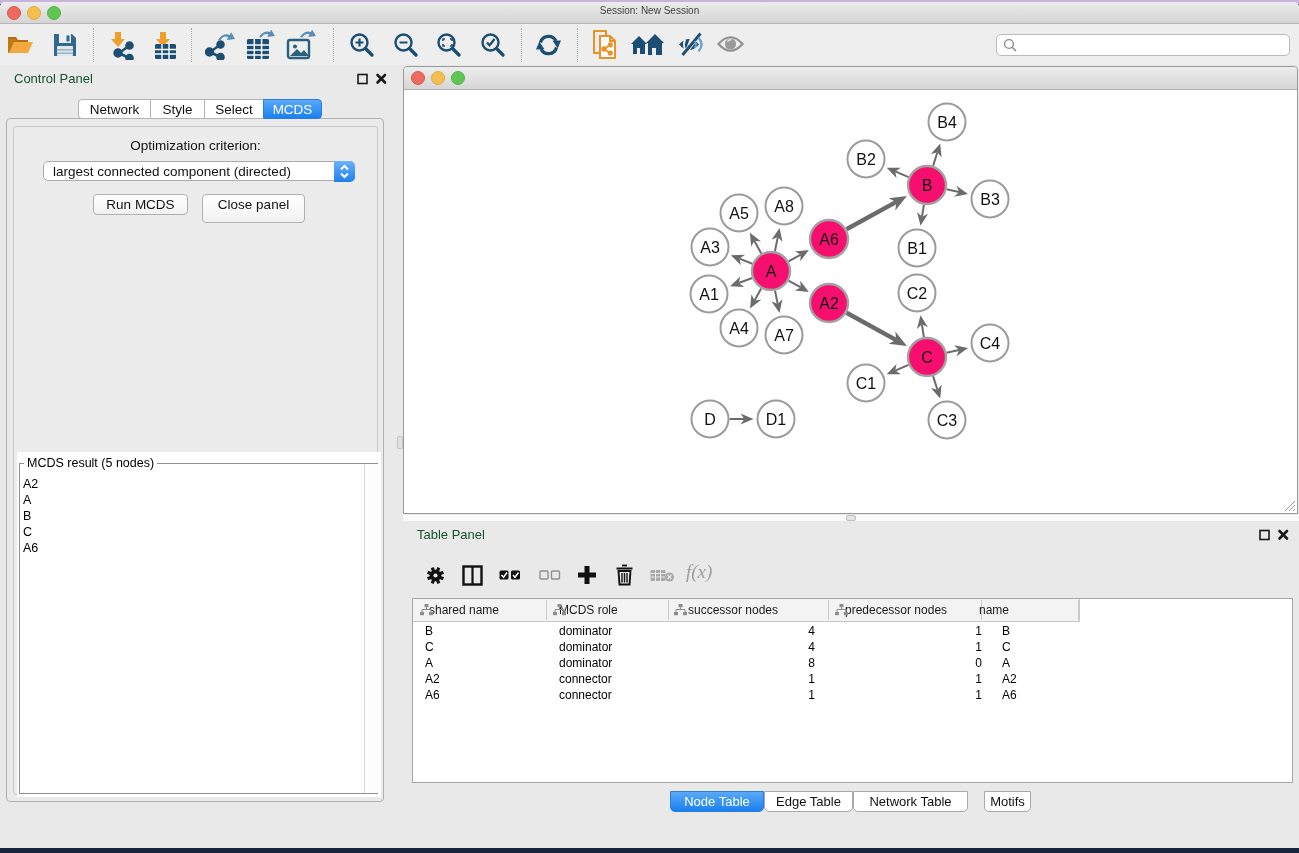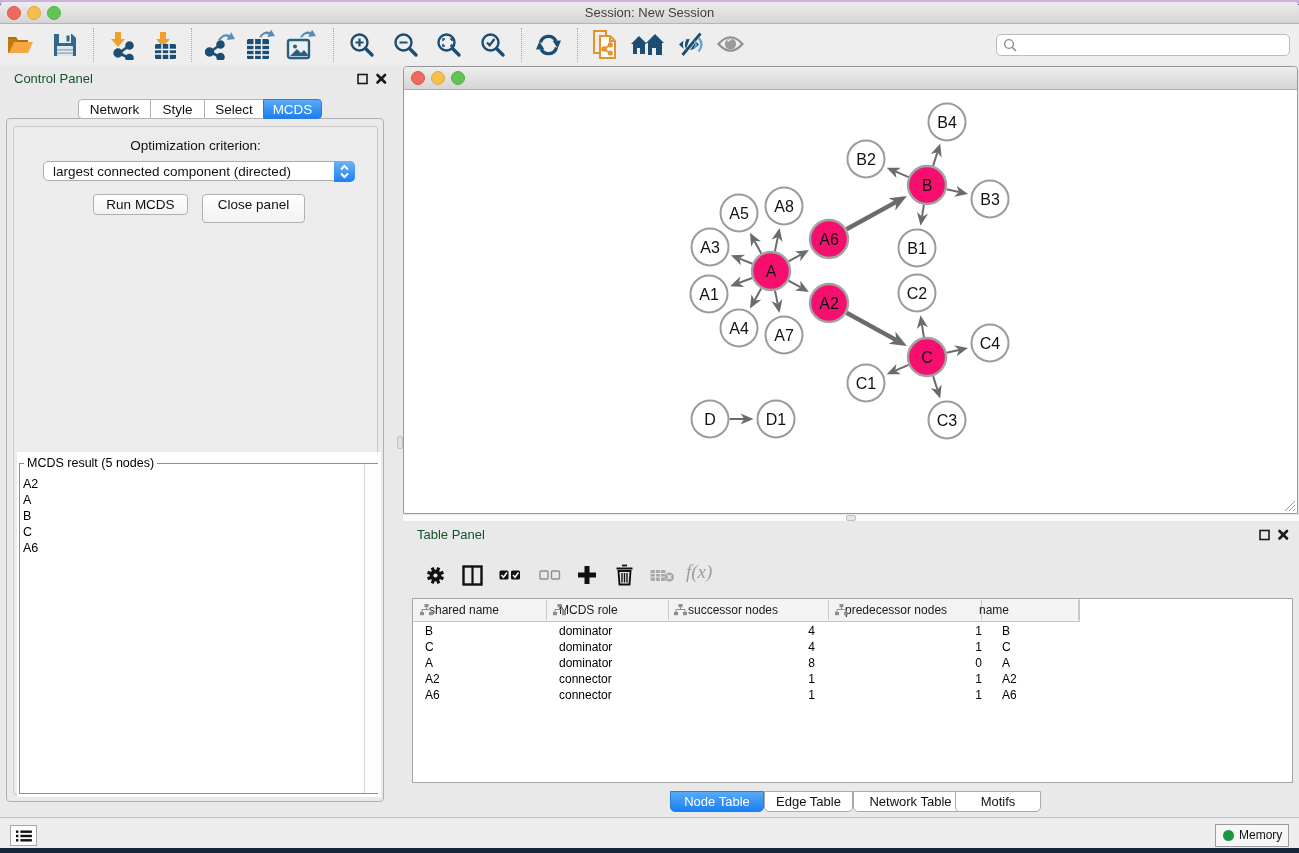--- a/index.html
+++ b/index.html
@@ -6,21 +6,21 @@
   body{width:1299px;height:853px;overflow:hidden;position:relative;
        font-family:"Liberation Sans",sans-serif;background:#17253c;}
   .abs{position:absolute;}
   #deskTop{left:0;top:0;width:1299px;height:4px;background:#c9b3dc;}
   #appwin{left:0;top:2px;width:1299px;height:846px;background:#e9e9e9;
           border-radius:5px 5px 0 0;overflow:hidden;}
   #titlebar{left:0;top:0;width:1299px;height:21px;
     background:linear-gradient(#ececec,#d5d5d5);border-bottom:1px solid #b4b4b4;
     border-radius:5px 5px 0 0;}
   .tl{width:12px;height:12px;border-radius:50%;top:4px;}
-  #titletext{width:100%;text-align:center;top:3px;font-size:13px;color:#404040;}
+  #titletext{width:100%;text-align:center;top:3px;font-size:10px;color:#404040;}
   #toolbar{left:0;top:22px;width:1299px;height:41px;background:#eeeeee;}
   .tsep{top:4px;height:34px;width:0;border-left:1px dotted #a9a9a9;}
   #searchbox{left:996px;top:10px;width:292px;height:20px;background:#fff;
     border:1px solid #bbb;border-radius:5px;}
   
   #cpanel{left:0;top:64px;width:391px;height:749px;}
   .phead{font-size:13px;color:#14532d;}
   .tabrow .tab{position:absolute;top:0;height:20px;background:#fff;border:1px solid #b3b3b3;
     font-size:13.5px;text-align:center;line-height:19px;color:#111;box-sizing:border-box;}
   .bluegrad{background:linear-gradient(#59aaf7,#1a80f0) !important;color:#fff !important;border:1px solid #2f7ce0 !important;}
@@ -494,39 +494,21 @@
             <span class="abs num" style="left:509px;">1</span>
             <span class="abs" style="left:589px;">A6</span>
           </div>
       </div>
     </div>
 
     <div class="abs btabs" style="left:0;top:270px;width:896px;height:22px;">
       <div class="btab bluegrad" style="left:267px;width:94px;">Node Table</div>
       <div class="btab" style="left:361px;width:89px;">Edge Table</div>
       <div class="btab" style="left:450px;width:115px;">Network Table</div>
-      <div class="btab" style="left:552px;width:86px;">Motifs</div>
-    </div>
-  </div>
-  <div class="abs" id="statusbar">
-    <div class="abs" style="left:10px;top:7px;width:27px;height:21px;background:#fdfdfd;border:1px solid #a8a8a8;box-sizing:border-box;">
-      <svg class="abs" style="left:5px;top:4px;" width="16" height="12" viewBox="0 0 16 12">
-        <g fill="#111">
-          <rect x="0" y="0.5" width="2.4" height="2.4"></rect>
-            <rect x="0" y="4.8" width="2.4" height="2.4"></rect>
-            <rect x="0" y="9.1" width="2.4" height="2.4"></rect>
-          <rect x="4.4" y="0.5" width="11.5" height="2.4"></rect>
-            <rect x="4.4" y="4.8" width="11.5" height="2.4"></rect>
-            <rect x="4.4" y="9.1" width="11.5" height="2.4"></rect>
-        </g>
-      </svg>
-    </div>
-    <div class="abs" style="left:1215px;top:6px;width:74px;height:23px;background:#f6f6f6;border:1px solid #9c9c9c;box-sizing:border-box;">
-      <div class="abs" style="left:7px;top:5px;width:11px;height:11px;border-radius:50%;background:#1d9440;"></div>
-      <div class="abs" style="left:23px;top:3px;font-size:12px;color:#111;">Memory</div>
+      <div class="btab" style="left:581px;width:47px;">Motifs</div>
     </div>
   </div>
   <svg width="0" height="0" style="position:absolute;">
     <defs>
       <g id="orgico">
         <g fill="#8d8d8d">
           <rect x="4.5" y="0" width="4" height="3.2"></rect>
           <rect x="0" y="8" width="4" height="3.2"></rect>
           <rect x="9" y="8" width="4" height="3.2"></rect>
         </g>

